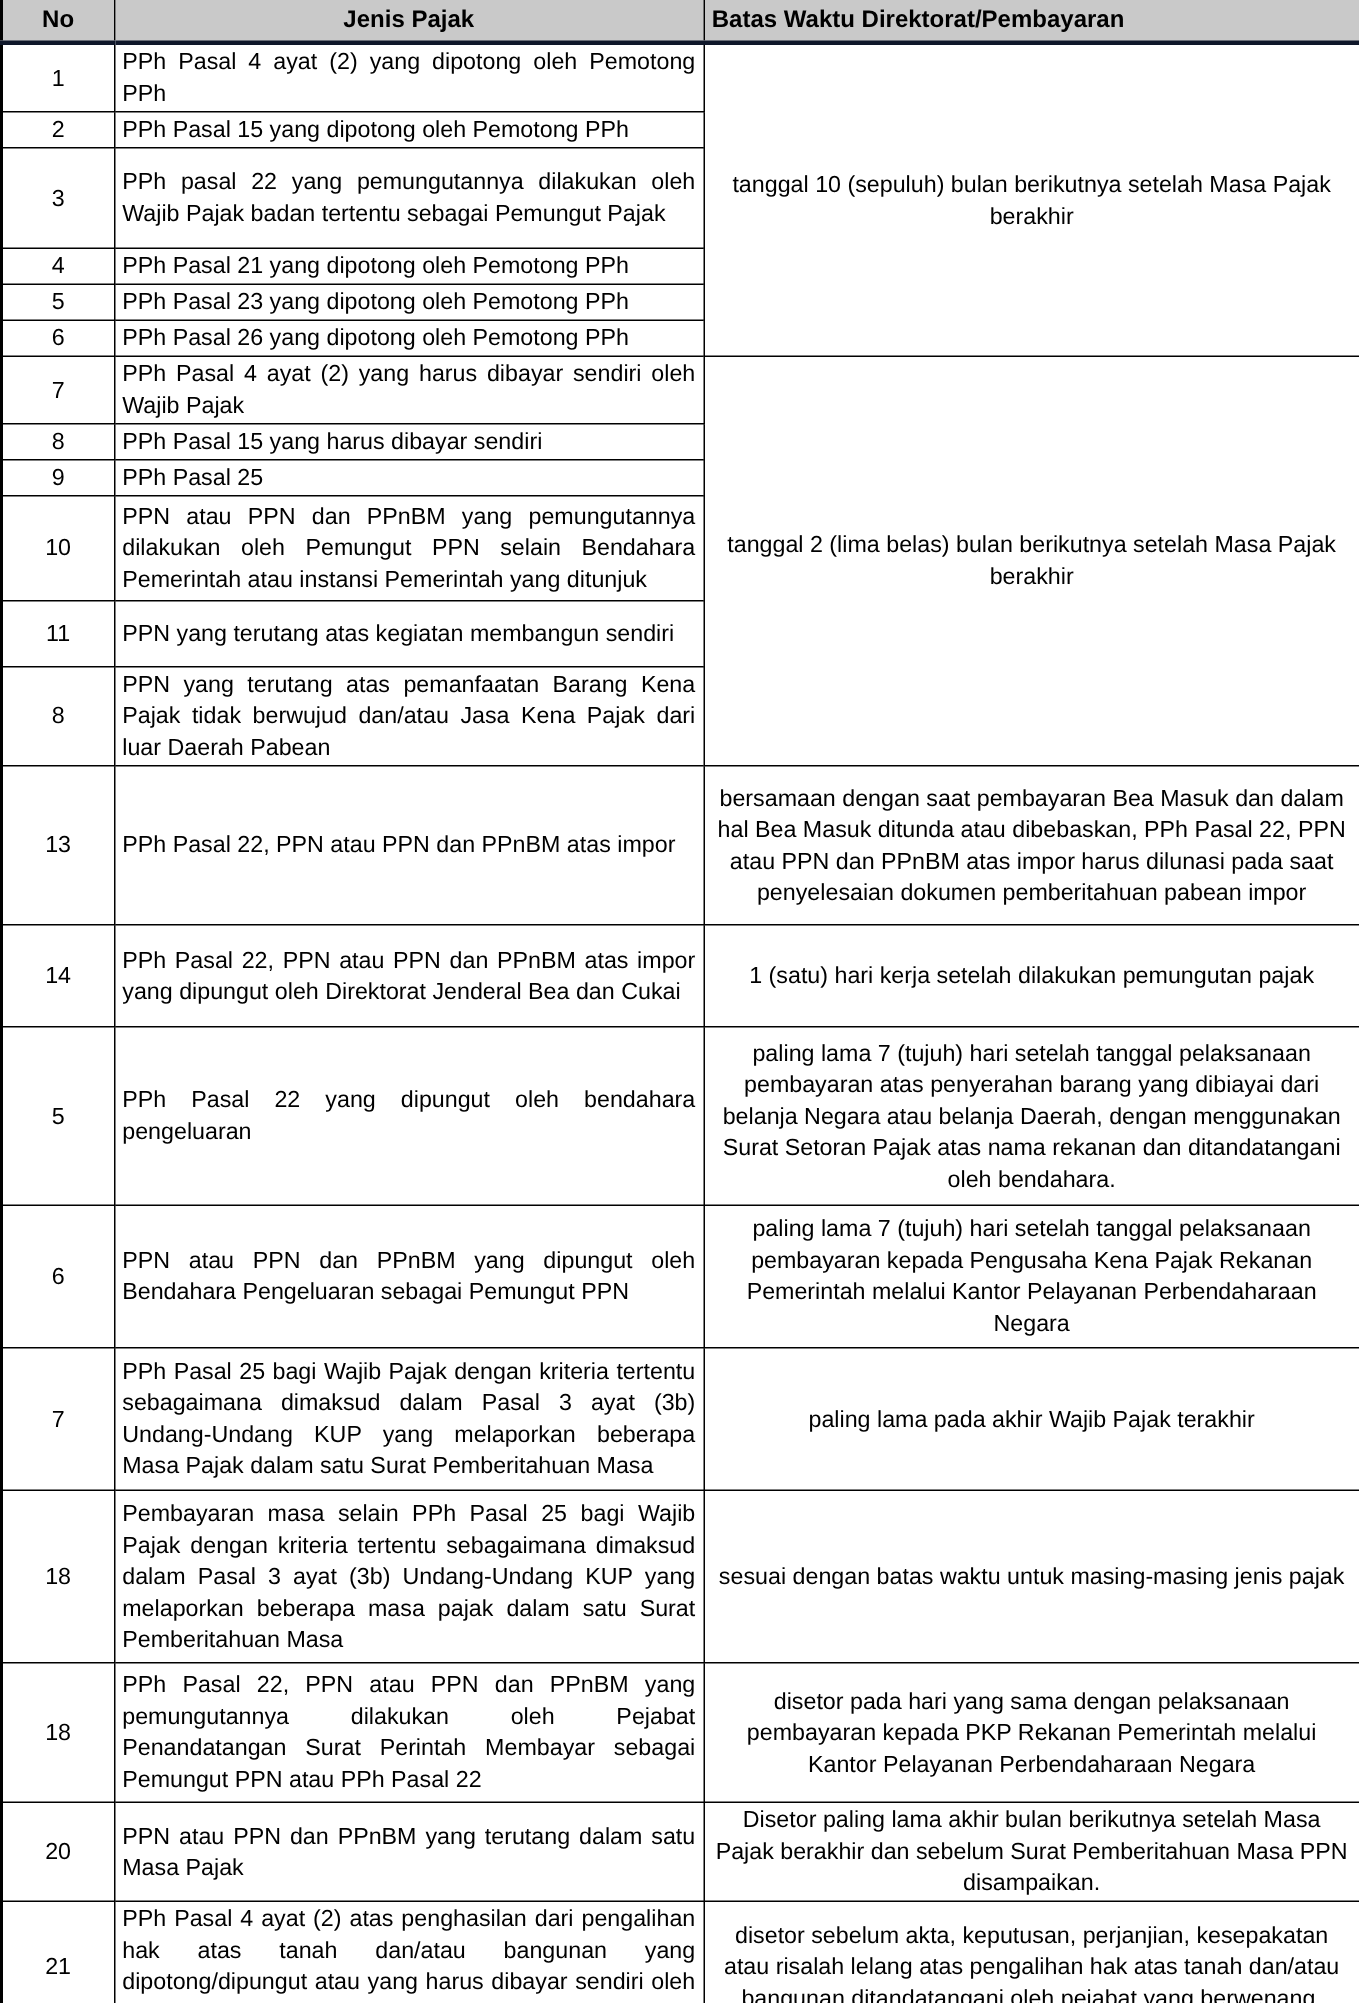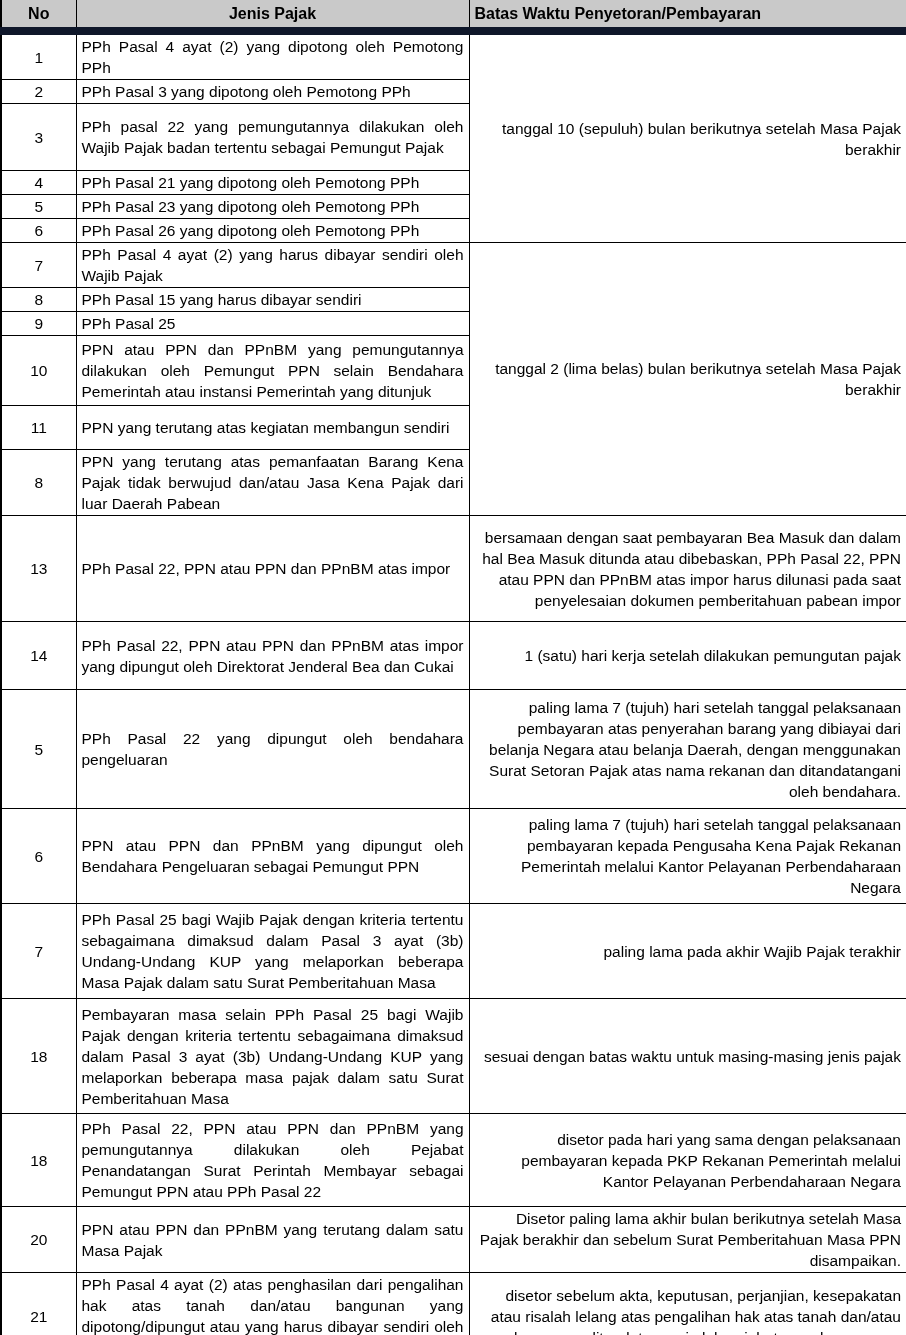--- a/index.html
+++ b/index.html
@@ -29,57 +29,57 @@
   th, td {
     border: 1px solid #000;
     padding: 1px 5px;
     vertical-align: middle;
     overflow: hidden;
     word-wrap: break-word;
   }
   thead th {
     background: #c9c9c9;
     border-top: none;
-    border-bottom: 8px solid #0f172a;
+    border-bottom: 3px solid #0f172a;
     font-size: 16px;
     font-weight: bold;
     height: 25px;
   }
   th.h-no, th.h-jenis { text-align: center; }
   th.h-batas { text-align: left; }
 
   td.no-cell    { text-align: center; }
   td.jenis-cell { text-align: justify; }
-  td.batas-cell { text-align: right; }
+  td.batas-cell { text-align: center; }
 </style>
 </head>
 <body>
 
 <table class="tax-table">
   <colgroup>
     <col class="c-no">
       <col class="c-jenis">
       <col class="c-batas">
   </colgroup>
   <thead>
     <tr style="height:25px">
       <th class="h-no">No</th>
       <th class="h-jenis">Jenis Pajak</th>
-      <th class="h-batas">Batas Waktu Penyetoran/Pembayaran</th>
+      <th class="h-batas">Batas Waktu Direktorat/Pembayaran</th>
     </tr>
   </thead>
   <tbody>
     <tr style="height:43px">
       <td class="no-cell">1</td>
       <td class="jenis-cell">PPh Pasal 4 ayat (2) yang dipotong oleh Pemotong PPh</td>
       <td class="batas-cell" rowspan="6">tanggal 10 (sepuluh) bulan berikutnya setelah Masa Pajak berakhir</td>
     </tr>
     <tr style="height:23px">
       <td class="no-cell">2</td>
-      <td class="jenis-cell">PPh Pasal 3 yang dipotong oleh Pemotong PPh</td>
+      <td class="jenis-cell">PPh Pasal 15 yang dipotong oleh Pemotong PPh</td>
     </tr>
     <tr style="height:67px">
       <td class="no-cell">3</td>
       <td class="jenis-cell">PPh pasal 22 yang pemungutannya dilakukan oleh Wajib Pajak badan tertentu sebagai Pemungut Pajak</td>
     </tr>
     <tr style="height:23px">
       <td class="no-cell">4</td>
       <td class="jenis-cell">PPh Pasal 21 yang dipotong oleh Pemotong PPh</td>
     </tr>
     <tr style="height:23px">

